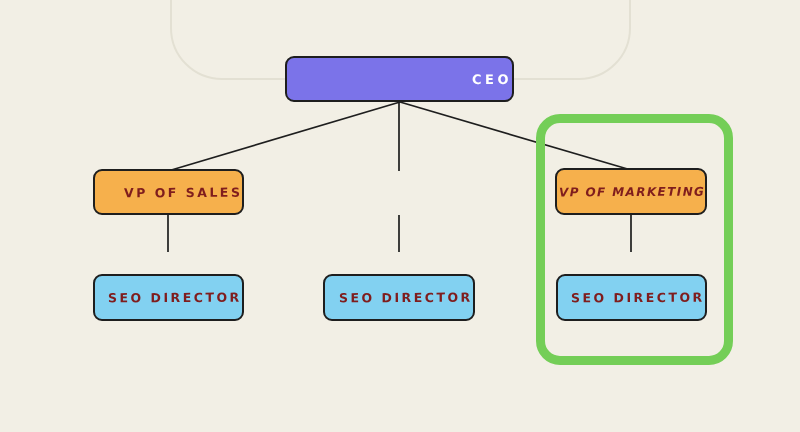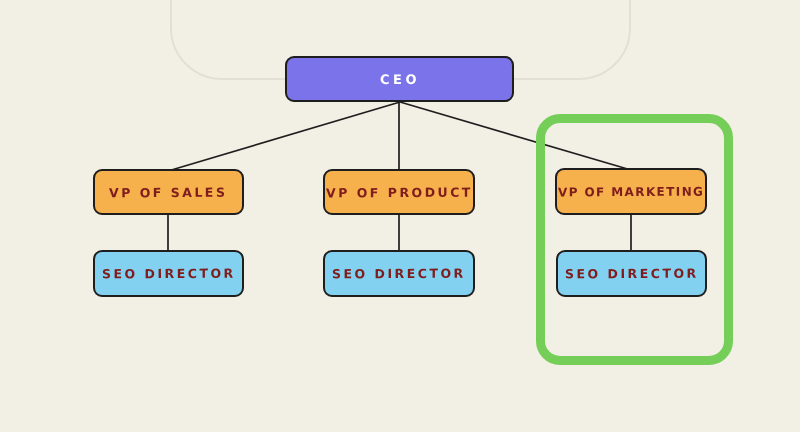--- a/index.html
+++ b/index.html
@@ -29,41 +29,41 @@
     width: 800px; height: 432px;
     z-index: 2;
   }
   .node {
     position: absolute;
     box-sizing: border-box;
     border: 2px solid #1E1E1E;
     border-radius: 9px;
     display: flex;
     align-items: center;
-    justify-content: center;
+    justify-content: flex-end;
     z-index: 3;
   }
   .node .label {
     font-weight: 700;
     font-size: 12.5px;
     letter-spacing: 2.5px;
     color: #7f1d1d;
     white-space: nowrap;
     transform: rotate(-0.3deg);
   }
   .node-ceo {
     left: 285px; top: 56px; width: 229px; height: 46px;
     background: #7B73E9;
   }
   .node-ceo .label { color: #FFFFFF; font-size: 13px; letter-spacing: 3.5px; }
   .node-vp { background: #F6B04C; }
-  .node-director { background: #82D1F1; }
+  .node-director { background: #82D1F1; margin-top: 24px; }
   .node-vp-sales      { left: 93px;  top: 169px; width: 151px; height: 46px; }
   .node-vp-product    { left: 323px; top: 169px; width: 152px; height: 46px; }
-  .node-vp-marketing  { left: 555px; top: 168px; width: 152px; height: 47px; }
+  .node-vp-marketing  { left: 555px; top: 168px; width: 152px; height: 47px; font-style: italic; }
   .node-vp-marketing .label { letter-spacing: 1.4px; font-size: 12px; }
   .node-seo-sales     { left: 93px;  top: 250px; width: 151px; height: 47px; }
   .node-seo-product   { left: 323px; top: 250px; width: 152px; height: 47px; }
   .node-seo-marketing { left: 556px; top: 250px; width: 151px; height: 47px; }
   
   .highlight {
     position: absolute;
     left: 536px; top: 114px;
     width: 197px; height: 251px;
     box-sizing: border-box;
@@ -90,23 +90,20 @@
   </svg>
 
   <div class="node node-ceo">
     <span class="label">CEO</span>
   </div>
 
   <div class="node node-vp node-vp-sales">
     <span class="label">VP OF SALES</span>
   </div>
 
-  <div class="node node-vp node-vp-product">
-    <span class="label">VP OF PRODUCT</span>
-  </div>
 
   <div class="node node-vp node-vp-marketing">
     <span class="label">VP OF MARKETING</span>
   </div>
 
   <div class="node node-director node-seo-sales">
     <span class="label">SEO DIRECTOR</span>
   </div>
 
   <div class="node node-director node-seo-product">

